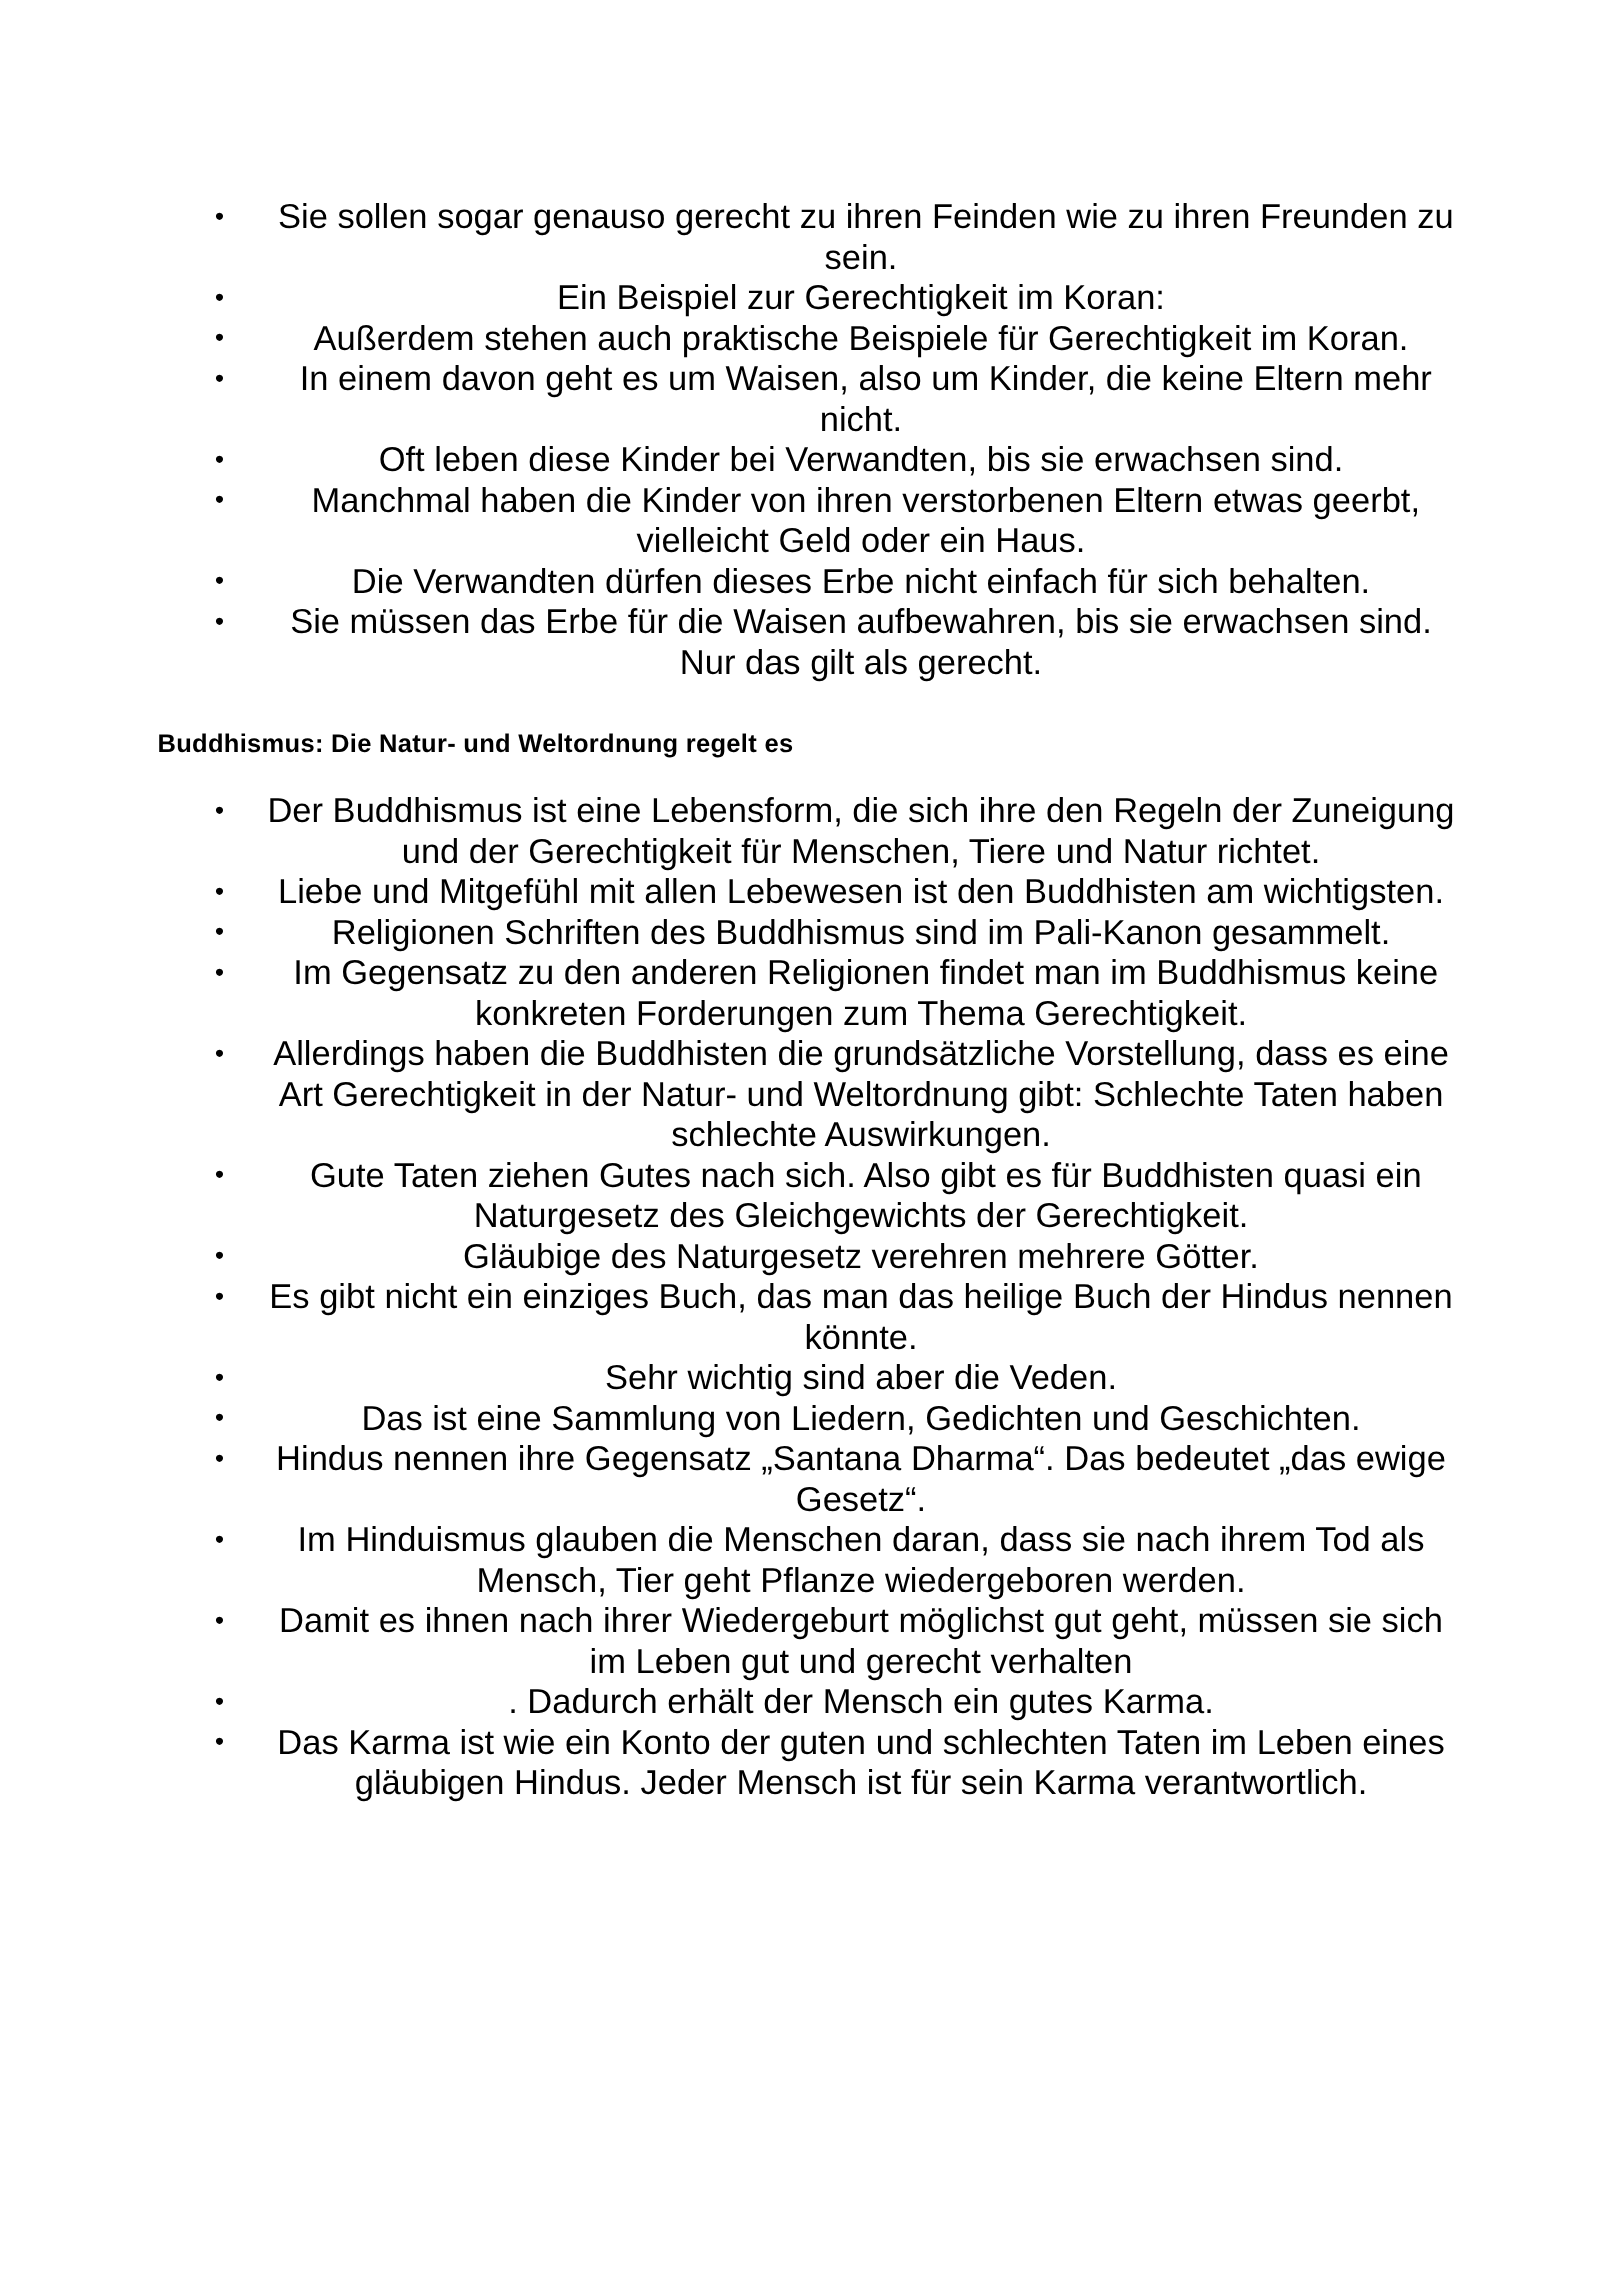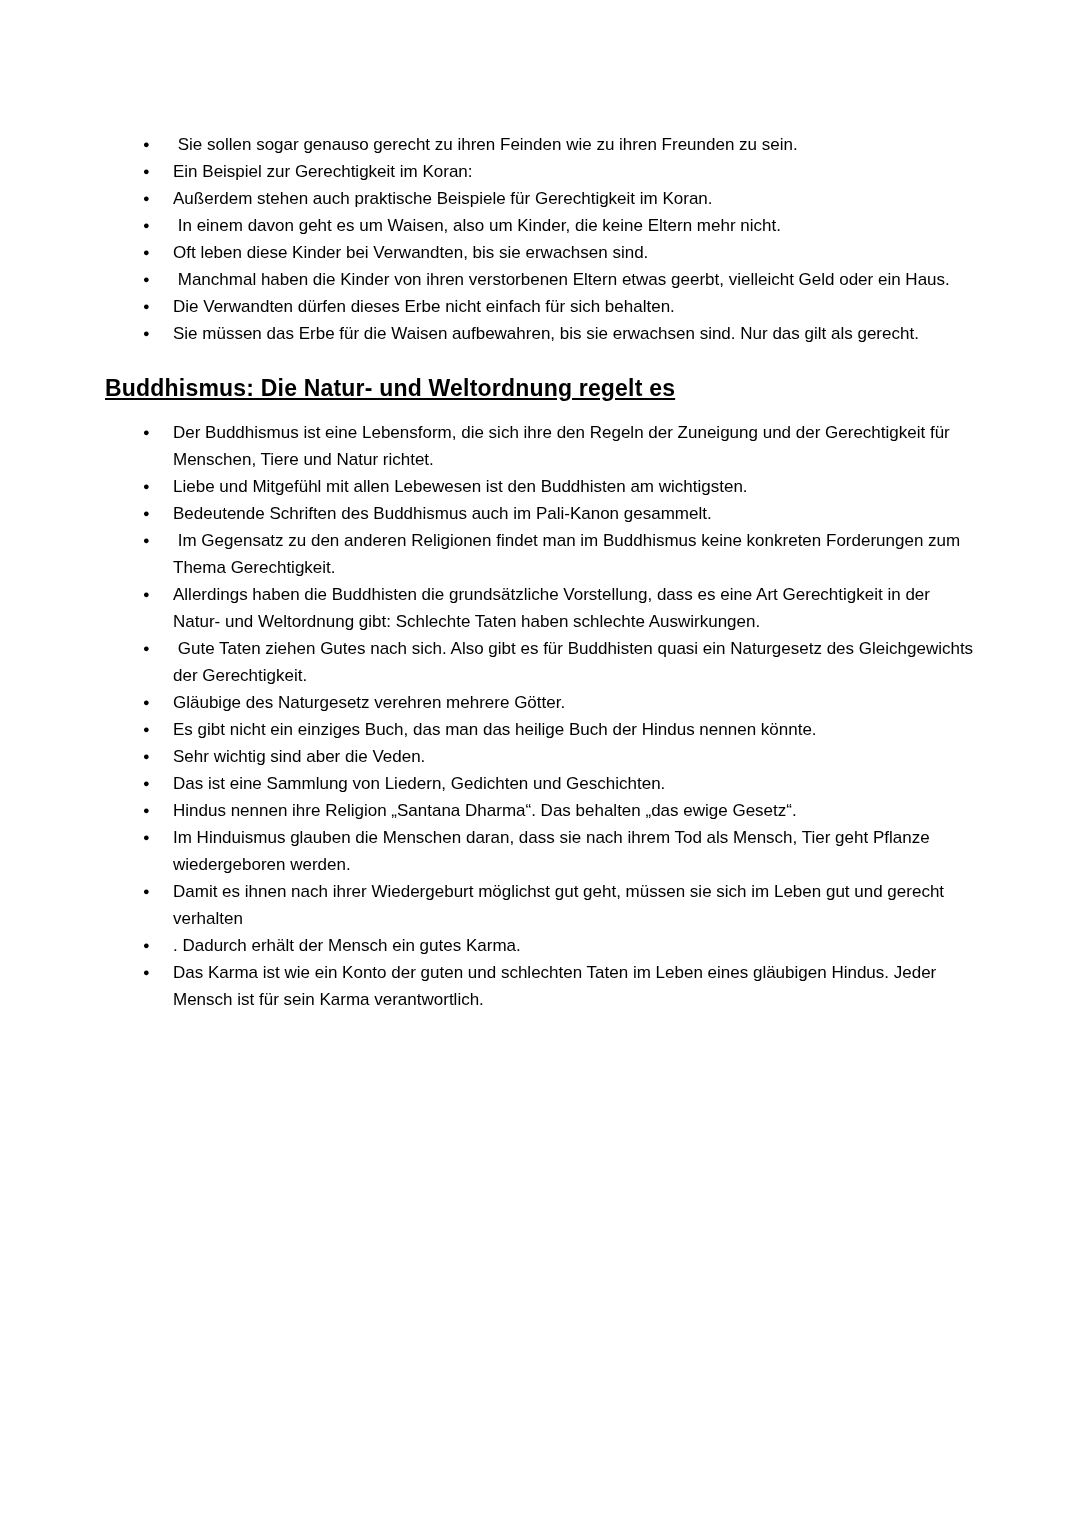--- a/index.html
+++ b/index.html
@@ -16,23 +16,22 @@
     box-sizing: border-box;
     padding: 131px 105px 0 105px;
     font-family: "Liberation Sans", sans-serif;
     color: #000000;
     overflow: hidden;
   }
   .section {
     margin: 0;
   }
   .heading {
-    font-size: 23px;
+    font-size: 17px;
     font-weight: bold;
-    text-decoration: underline;
     margin: 26px 0 16px 0;
     line-height: 30px;
     letter-spacing: 0.2px;
   }
   .bullets {
     margin: 0;
   }
   .bullet-item {
     display: flex;
     align-items: flex-start;
@@ -40,23 +39,24 @@
     margin: 0;
   }
   .bullet-marker {
     flex: 0 0 30px;
     font-size: 11px;
     line-height: 27px;
     color: #000000;
   }
   .bullet-text {
     flex: 1 1 auto;
-    font-size: 17px;
+    font-size: 23px;
     line-height: 27px;
     white-space: pre-wrap;
+    text-align: center;
   }
 </style>
 </head>
 <body>
 
 <div class="page">
 
   <section class="section">
     <div class="bullets">
         <div class="bullet-item">
@@ -100,21 +100,21 @@
         <div class="bullet-item">
           <span class="bullet-marker">●</span>
           <span class="bullet-text">Der Buddhismus ist eine Lebensform, die sich ihre den Regeln der Zuneigung und der Gerechtigkeit für Menschen, Tiere und Natur richtet.</span>
         </div>
         <div class="bullet-item">
           <span class="bullet-marker">●</span>
           <span class="bullet-text">Liebe und Mitgefühl mit allen Lebewesen ist den Buddhisten am wichtigsten.</span>
         </div>
         <div class="bullet-item">
           <span class="bullet-marker">●</span>
-          <span class="bullet-text">Bedeutende Schriften des Buddhismus auch im Pali-Kanon gesammelt.</span>
+          <span class="bullet-text">Religionen Schriften des Buddhismus sind im Pali-Kanon gesammelt.</span>
         </div>
         <div class="bullet-item">
           <span class="bullet-marker">●</span>
           <span class="bullet-text"> Im Gegensatz zu den anderen Religionen findet man im Buddhismus keine konkreten Forderungen zum Thema Gerechtigkeit.</span>
         </div>
         <div class="bullet-item">
           <span class="bullet-marker">●</span>
           <span class="bullet-text">Allerdings haben die Buddhisten die grundsätzliche Vorstellung, dass es eine Art Gerechtigkeit in der Natur- und Weltordnung gibt: Schlechte Taten haben schlechte Auswirkungen.</span>
         </div>
         <div class="bullet-item">
@@ -137,21 +137,21 @@
         <div class="bullet-item">
           <span class="bullet-marker">●</span>
           <span class="bullet-text">Sehr wichtig sind aber die Veden.</span>
         </div>
         <div class="bullet-item">
           <span class="bullet-marker">●</span>
           <span class="bullet-text">Das ist eine Sammlung von Liedern, Gedichten und Geschichten.</span>
         </div>
         <div class="bullet-item">
           <span class="bullet-marker">●</span>
-          <span class="bullet-text">Hindus nennen ihre Religion „Santana Dharma“. Das behalten „das ewige Gesetz“.</span>
+          <span class="bullet-text">Hindus nennen ihre Gegensatz „Santana Dharma“. Das bedeutet „das ewige Gesetz“.</span>
         </div>
         <div class="bullet-item">
           <span class="bullet-marker">●</span>
           <span class="bullet-text">Im Hinduismus glauben die Menschen daran, dass sie nach ihrem Tod als Mensch, Tier geht Pflanze wiedergeboren werden.</span>
         </div>
         <div class="bullet-item">
           <span class="bullet-marker">●</span>
           <span class="bullet-text">Damit es ihnen nach ihrer Wiedergeburt möglichst gut geht, müssen sie sich im Leben gut und gerecht verhalten</span>
         </div>
         <div class="bullet-item">

